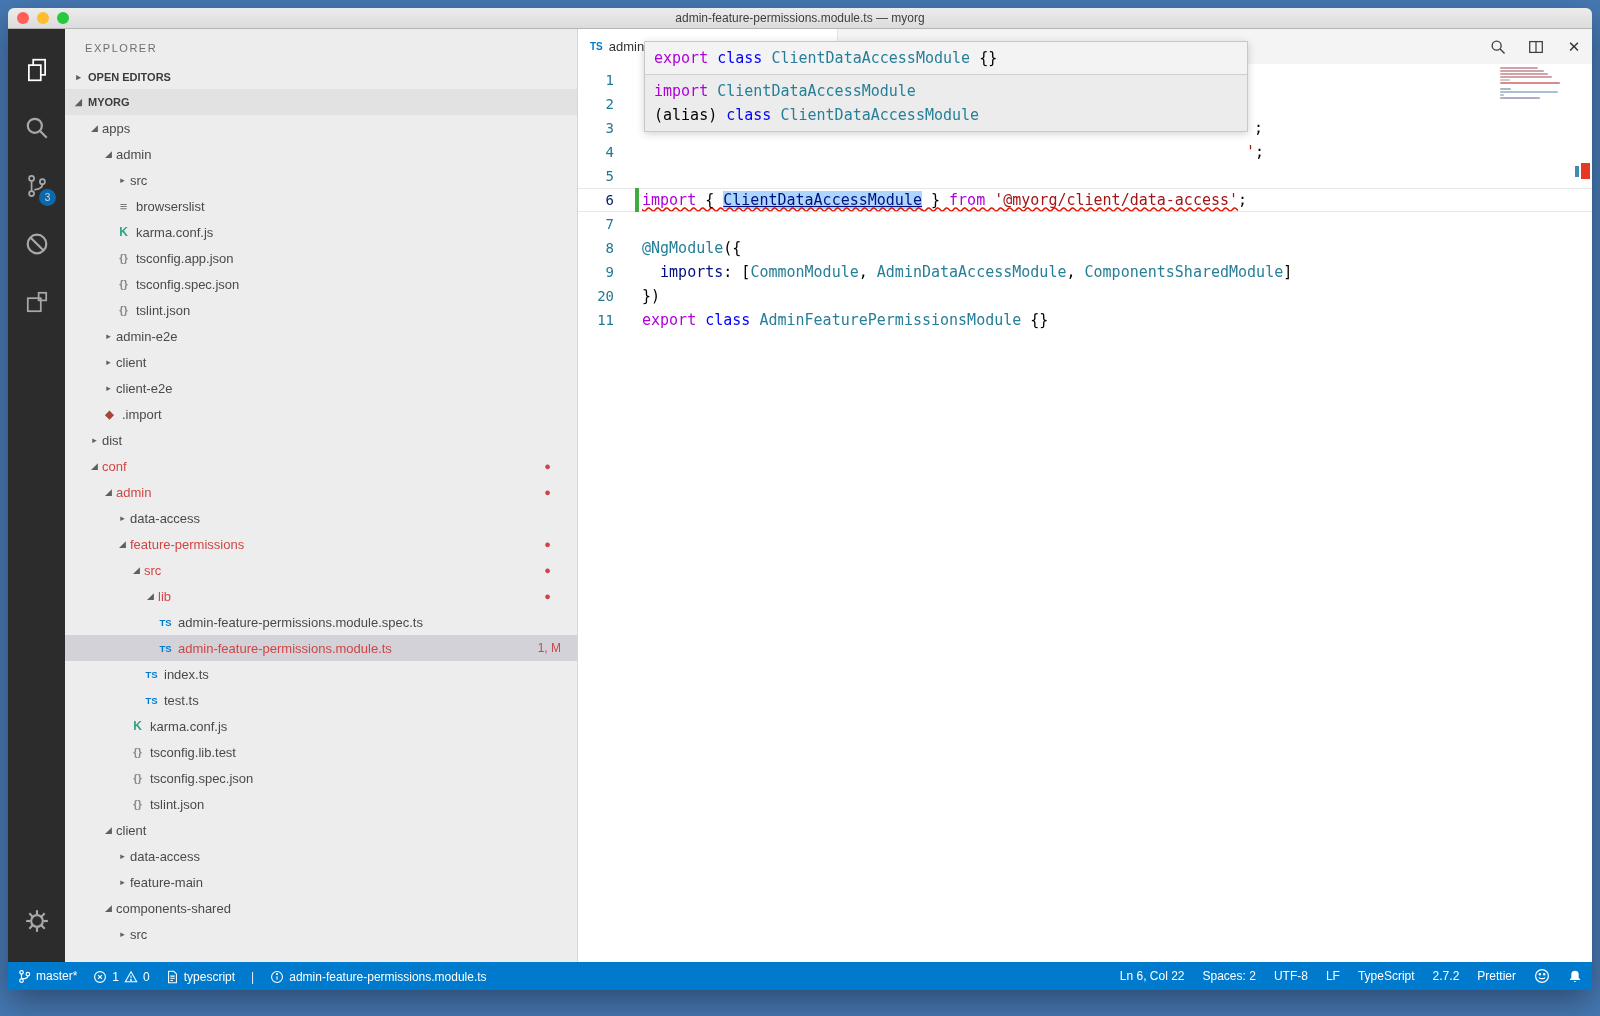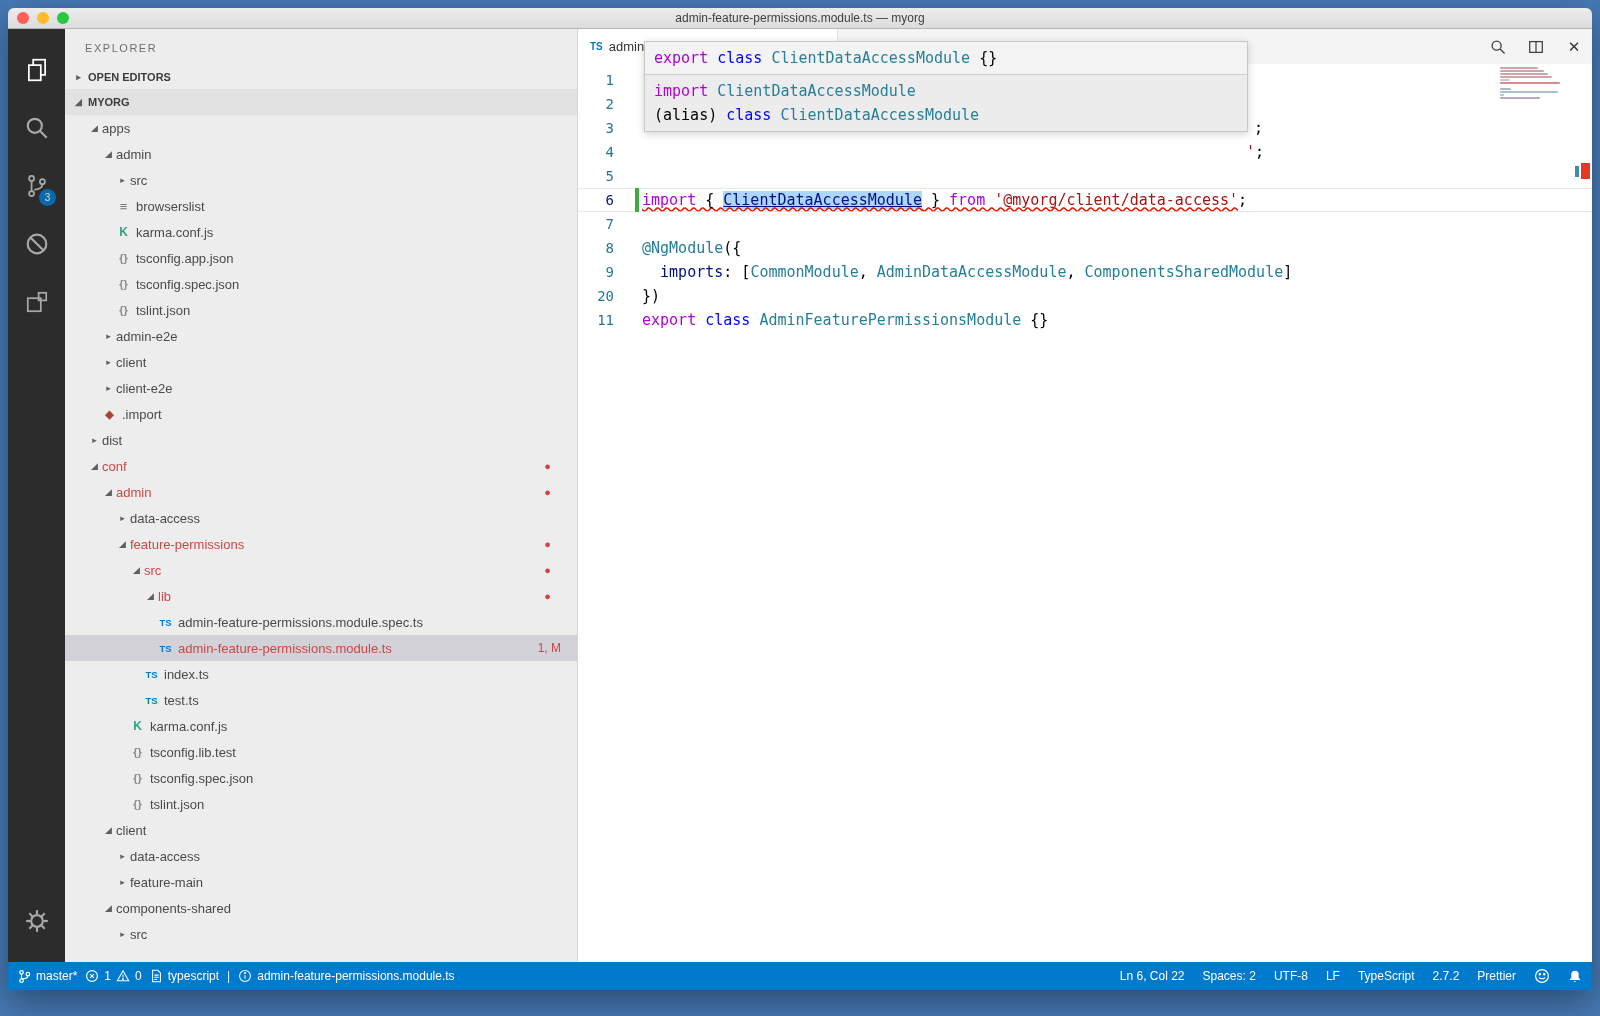--- a/index.html
+++ b/index.html
@@ -65,21 +65,21 @@
   .hv-code{white-space:pre}
   .hv-alias{background:#ececec}
   .hv-msg{white-space:pre;color:#1e1e1e}
   
   .minimap{position:absolute;top:38px;right:22px;width:70px;z-index:5;cursor:pointer}
   .mm-row{height:2px;margin-bottom:1px;border-radius:1px}
   .ruler-red{position:absolute;top:134px;right:2px;width:9px;height:16px;background:#e51400;opacity:.85}
   .ruler-blue{position:absolute;top:137px;right:13px;width:4px;height:11px;background:#126e9d;opacity:.8}
   
   .statusbar{height:28px;background:#007acc;color:#fff;display:flex;align-items:center;font-size:12px;padding:0 10px;flex:none}
-  .sb-left{display:flex;align-items:flex-start;gap:8px}
+  .sb-left{display:flex;align-items:flex-end;gap:16px}
   .sb-right{margin-left:auto;display:flex;align-items:center;gap:18px}
   .sb-item{display:flex;align-items:center;gap:5px;cursor:pointer;white-space:nowrap}
   .sb-sep{opacity:.9}
 </style>
 </head>
 <body>
 
 <div class="desktop">
   <div class="window">
 

